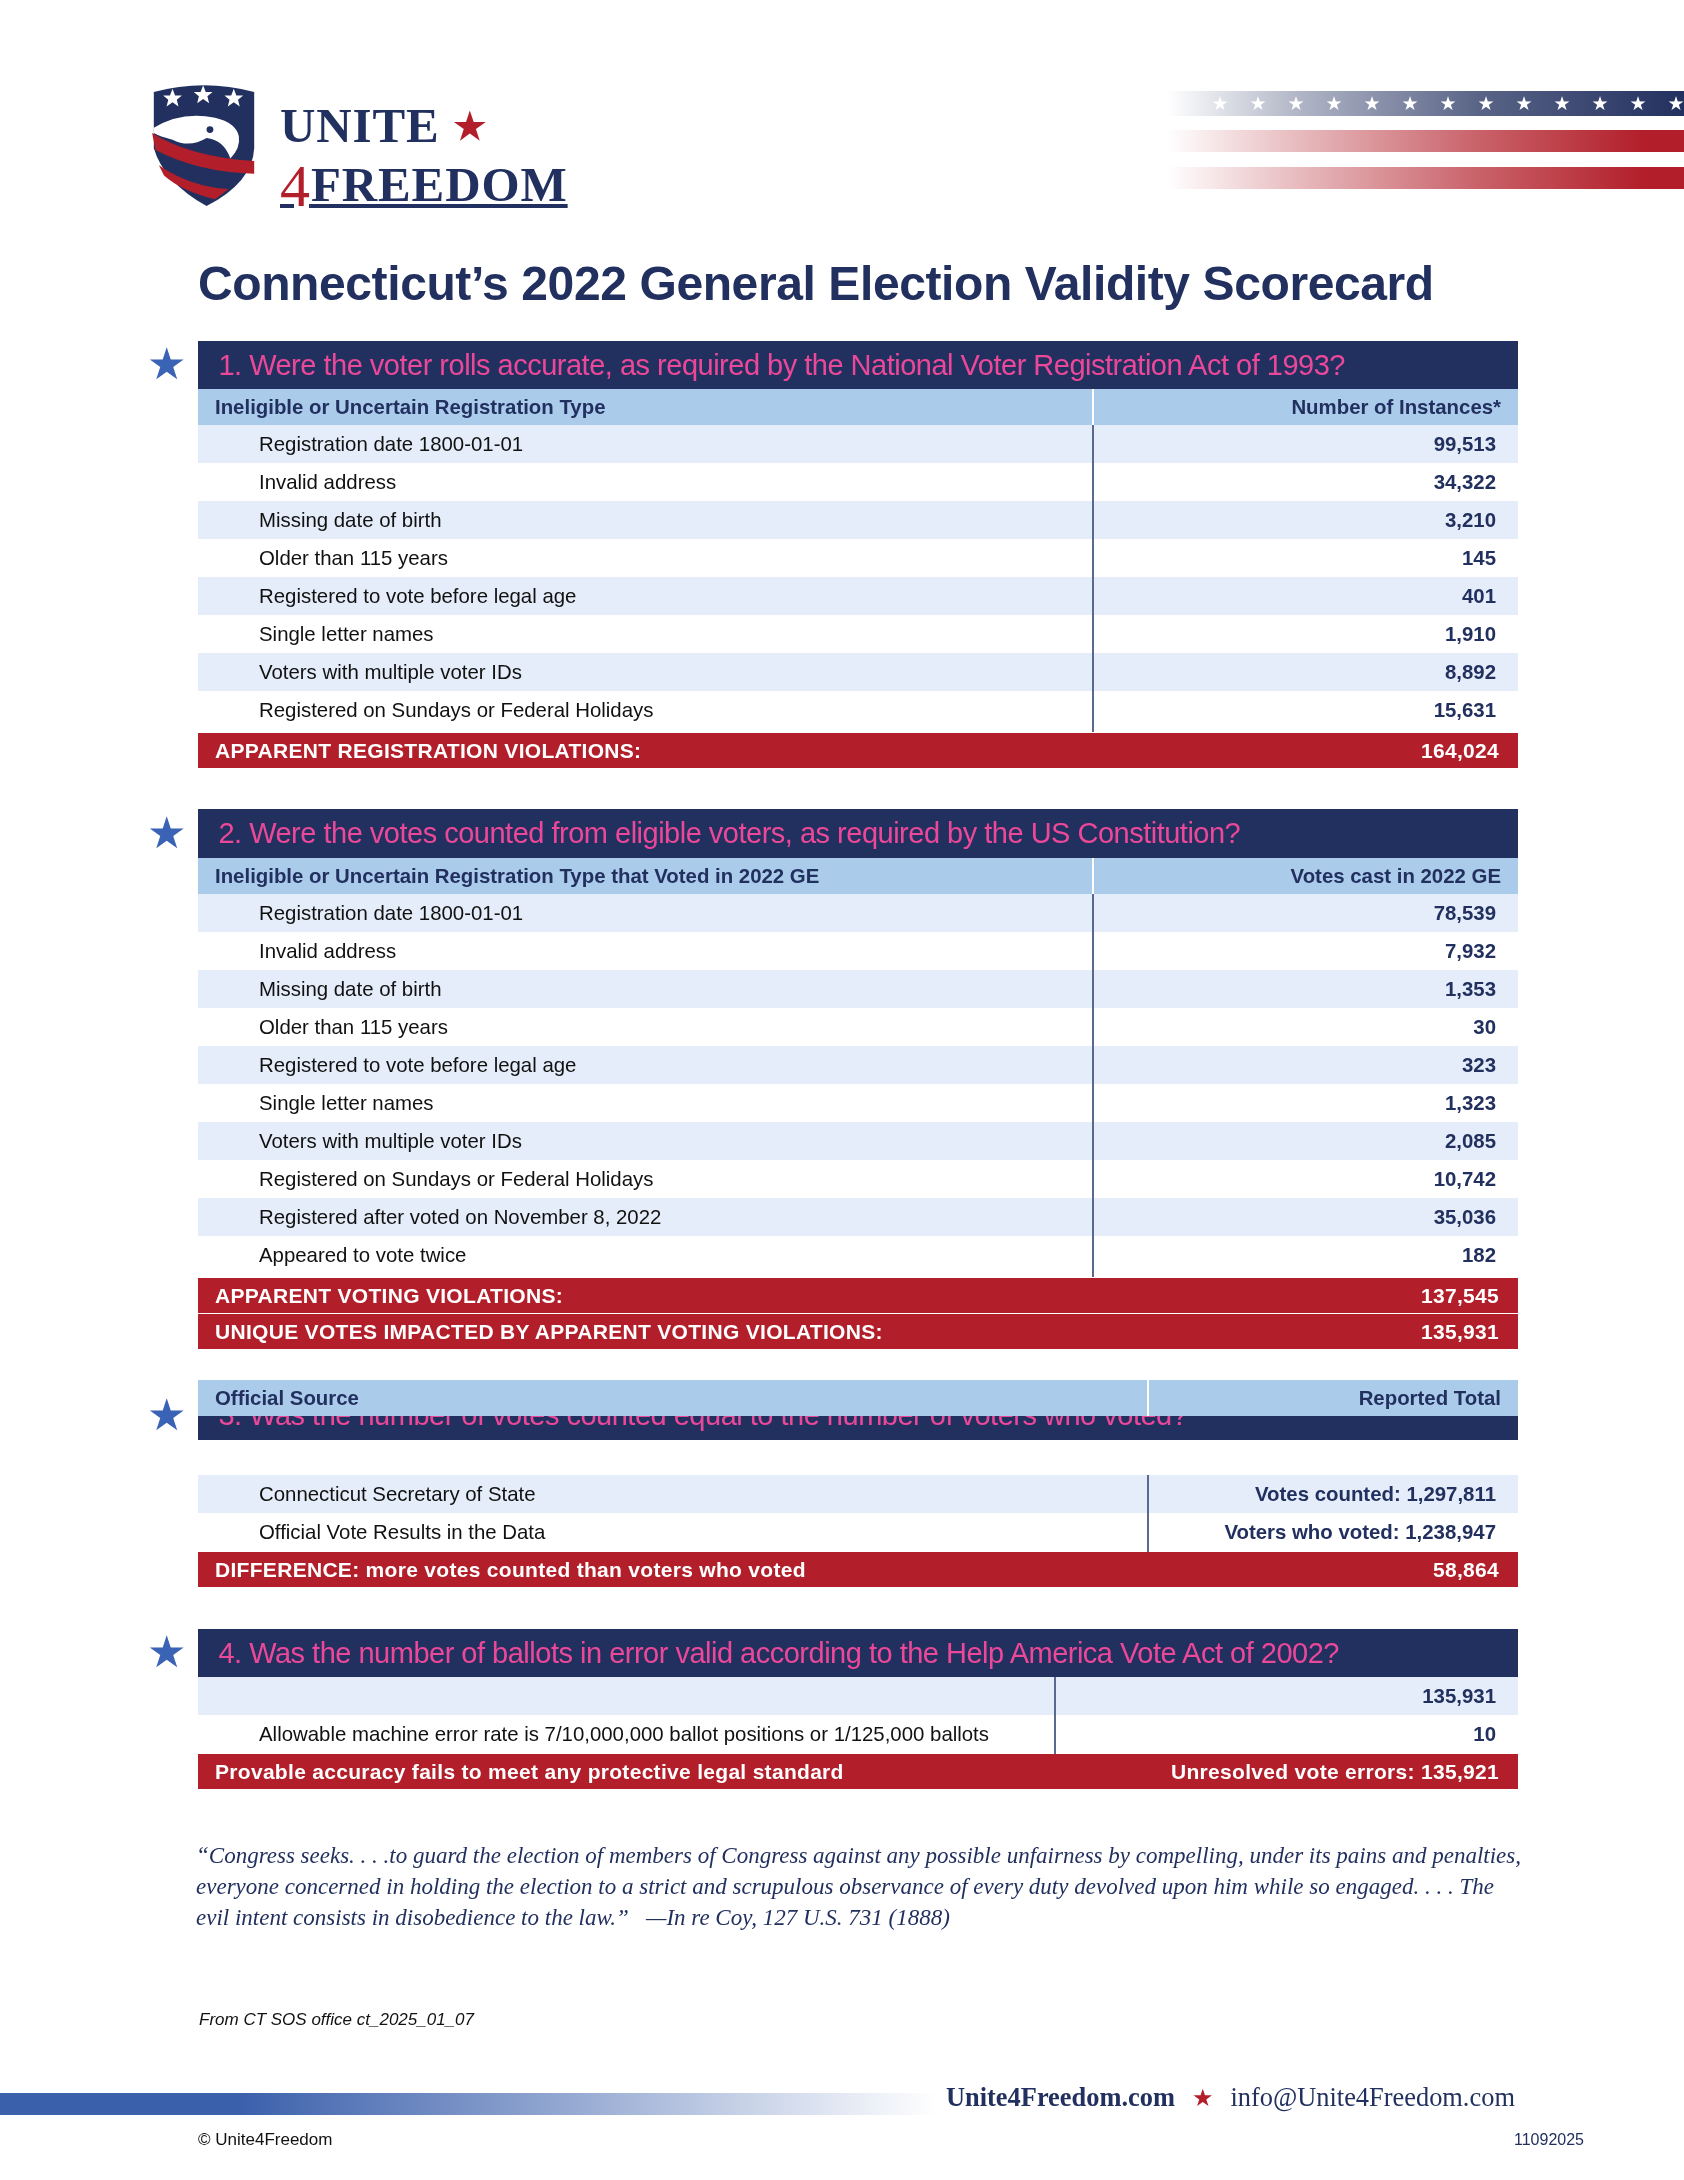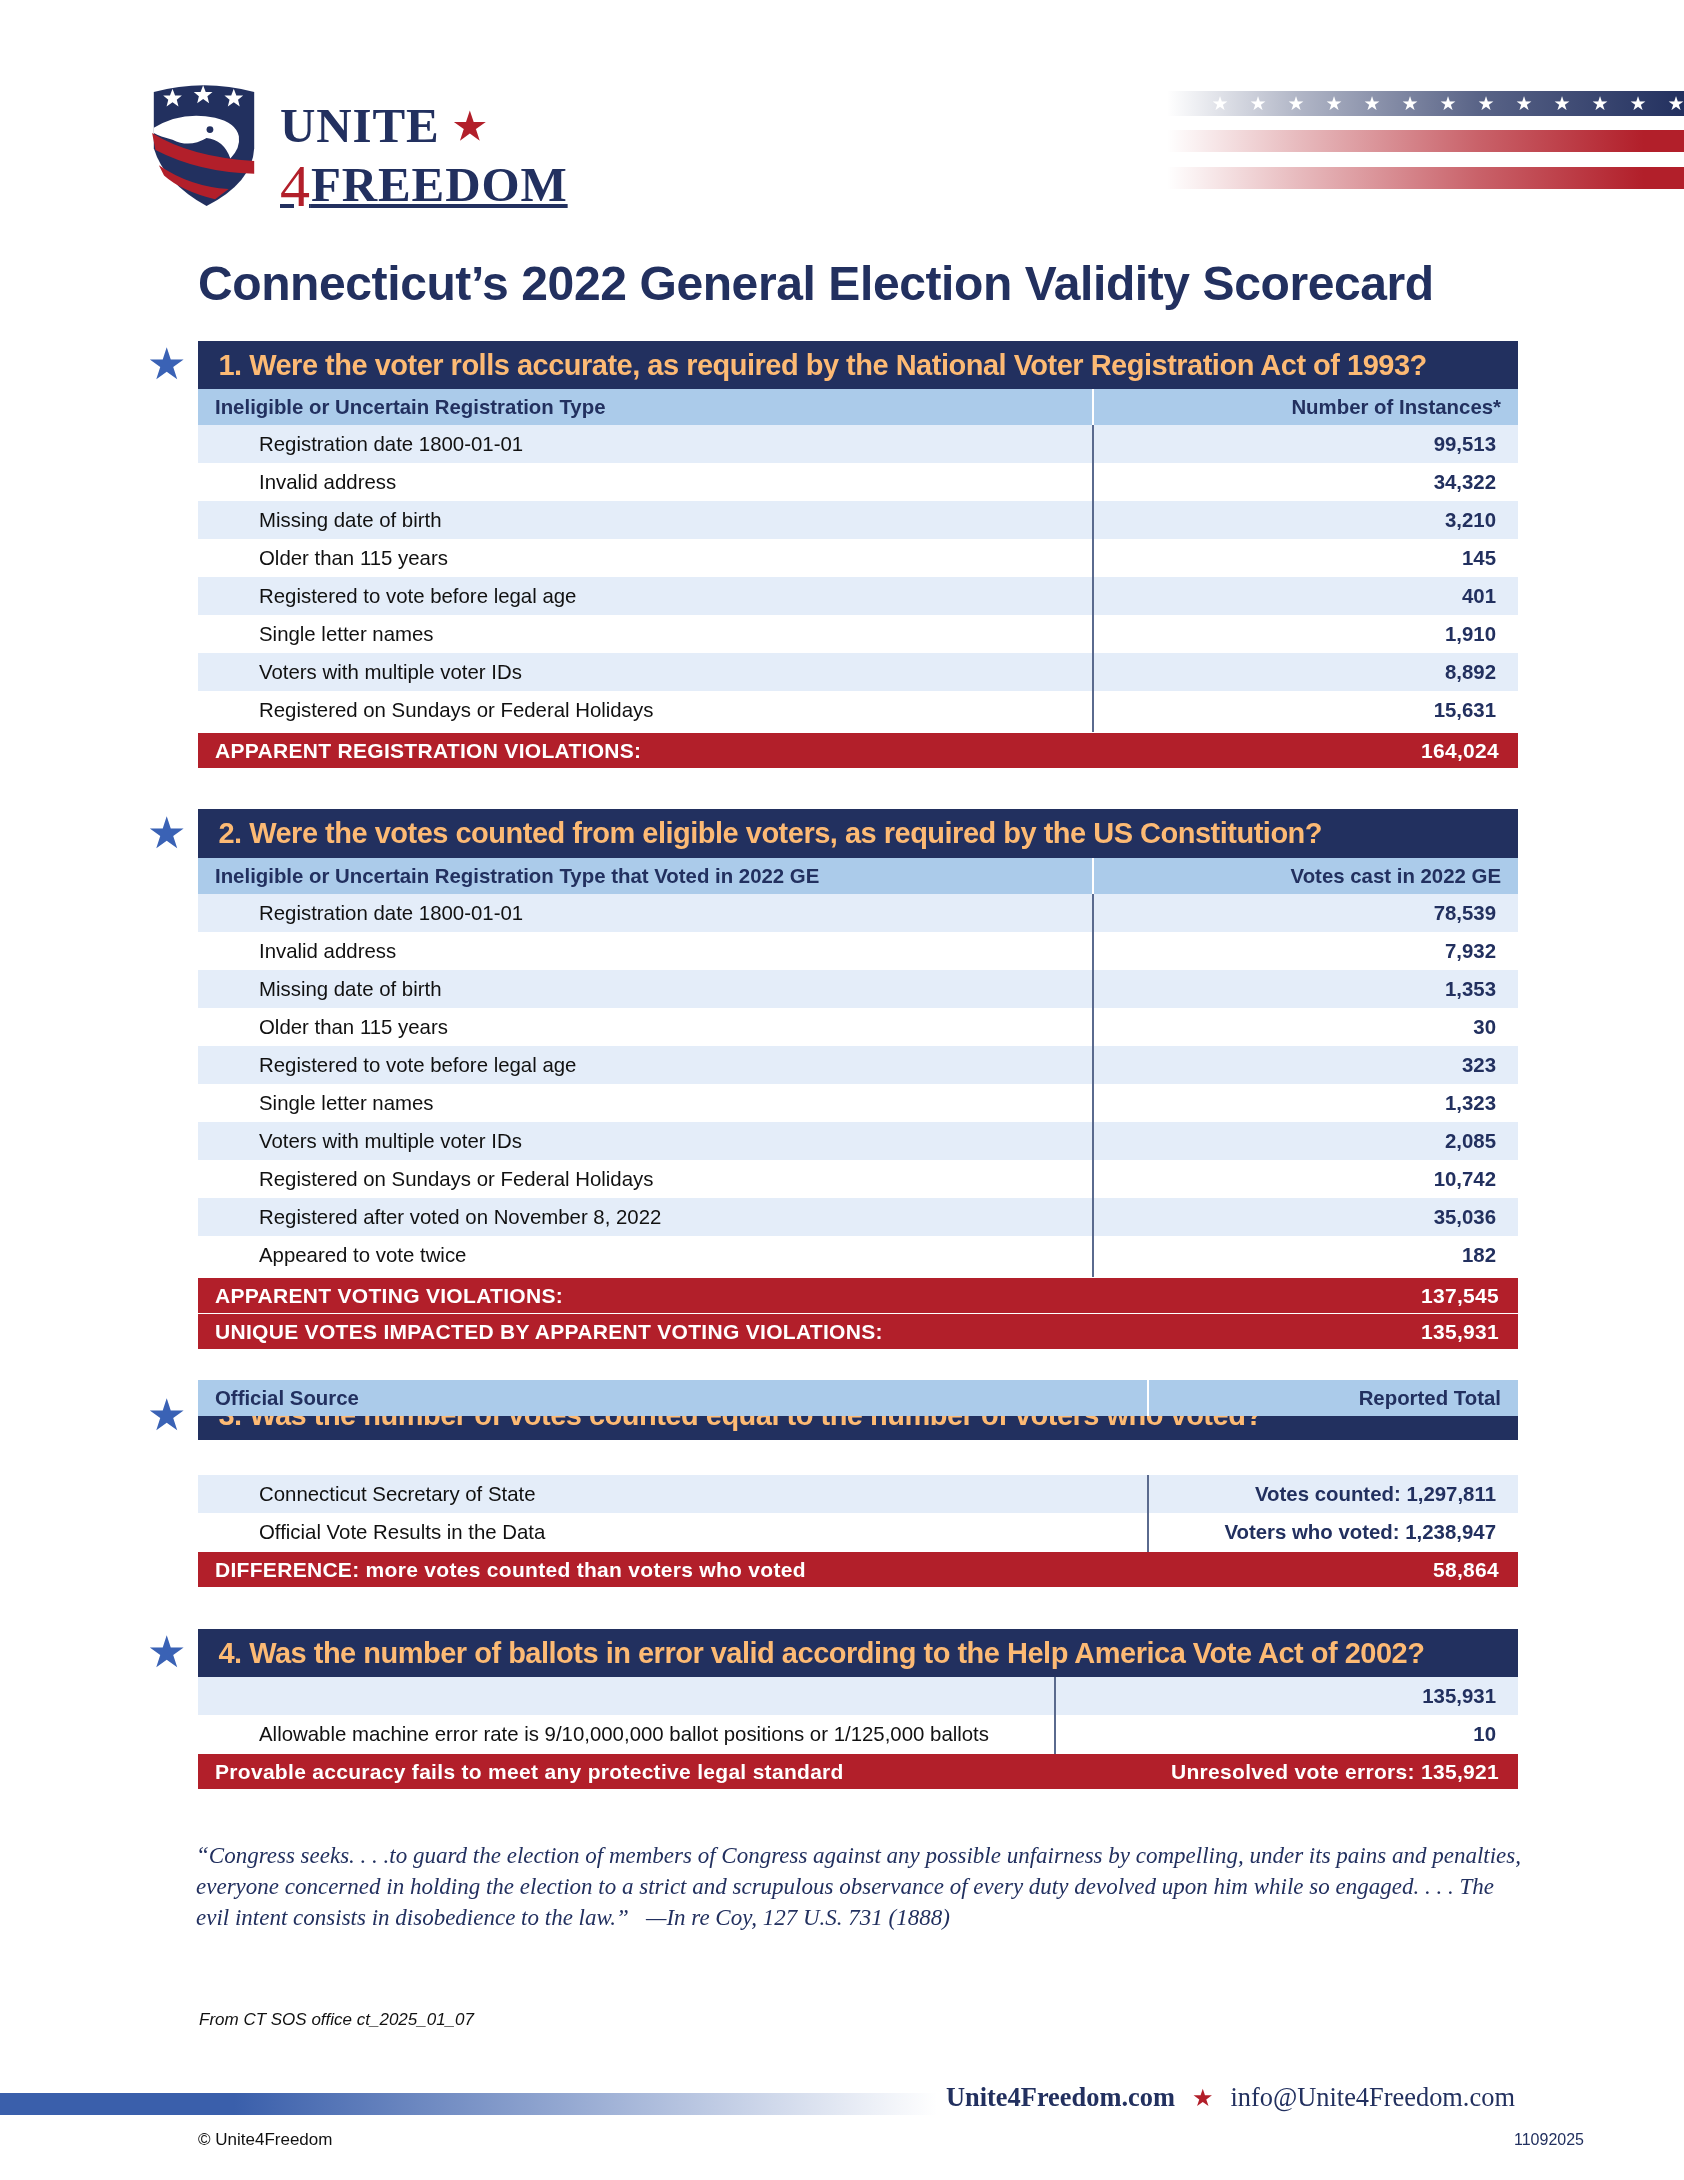--- a/index.html
+++ b/index.html
@@ -23,22 +23,22 @@
   .flag-stars { position:absolute; left:34px; top:1.7px; height:25.6px; display:flex; gap:0; align-items:center; }
   .flag-stars span { color:#fff; font-size:19px; width:38px; text-align:center; line-height:25.6px; }
   .flag-red { position:absolute; left:0; width:518px; height:22px;
      background:linear-gradient(90deg, rgba(178,31,42,0) 0%, rgba(178,31,42,0.3) 25%, rgba(178,31,42,0.7) 60%, #b21f2a 92%); }
 
   
   .title { left:198px; top:256px; font-size:48px; font-weight:bold; color:#22305f; letter-spacing:-0.4px; white-space:nowrap; }
 
   
   .section-star { position:absolute; left:147px; color:#3a62b5; font-size:44px; line-height:44px; }
-  .sec-head { position:absolute; left:198px; width:1320px; height:49px; background:#22305f; color:#fdba74;
-              font-size:29px; font-weight:bold; line-height:49px; padding-left:20.4px; box-sizing:border-box;
+  .sec-head { position:absolute; left:198px; width:1320px; height:49px; background:#22305f; color:#ec4899;
+              font-size:29px; font-weight:normal; line-height:49px; padding-left:20.4px; box-sizing:border-box;
               letter-spacing:-0.5px; white-space:nowrap; overflow:hidden; }
   .col-head { position:absolute; left:198px; width:1320px; height:36px; background:#abcbea; color:#22305f;
               font-size:20.4px; font-weight:bold; line-height:36px; box-sizing:border-box; }
   .col-head .l { position:absolute; left:17px; top:0; }
   .col-head .r { position:absolute; right:17px; top:0; }
   .col-head .div { position:absolute; top:0; width:1.7px; height:36px; background:#ffffff; }
   .rows { position:absolute; left:198px; width:1320px; }
   .row { position:relative; height:38px; line-height:38px; font-size:20.4px; box-sizing:border-box; }
   .row:nth-child(odd) { background:#e4edf9; }
   .row:nth-child(even) { background:#ffffff; }
@@ -238,21 +238,21 @@
   <span class="r">58,864</span>
 </div>
 
 <div class="section-star" style="top:1630px;">★</div>
 <div class="sec-head" style="top:1629px;">4. Was the number of ballots in error valid according to the Help America Vote Act of 2002?</div>
 <div class="rows" style="top:1677px;">
   <div class="row">
       <span class="r">135,931</span>
     </div>
   <div class="row">
-      <span class="l">Allowable machine error rate is 9/10,000,000 ballot positions or 1/125,000 ballots</span>
+      <span class="l">Allowable machine error rate is 7/10,000,000 ballot positions or 1/125,000 ballots</span>
       <span class="r">10</span>
     </div>
   <span class="vdiv" style="left:856px;height:77px;"></span>
 </div>
 <div class="total" style="top:1754px;">
   <span class="l">Provable accuracy fails to meet any protective legal standard</span>
   <span class="r">Unresolved vote errors: 135,921</span>
 </div>
 
 <div class="abs quote">

